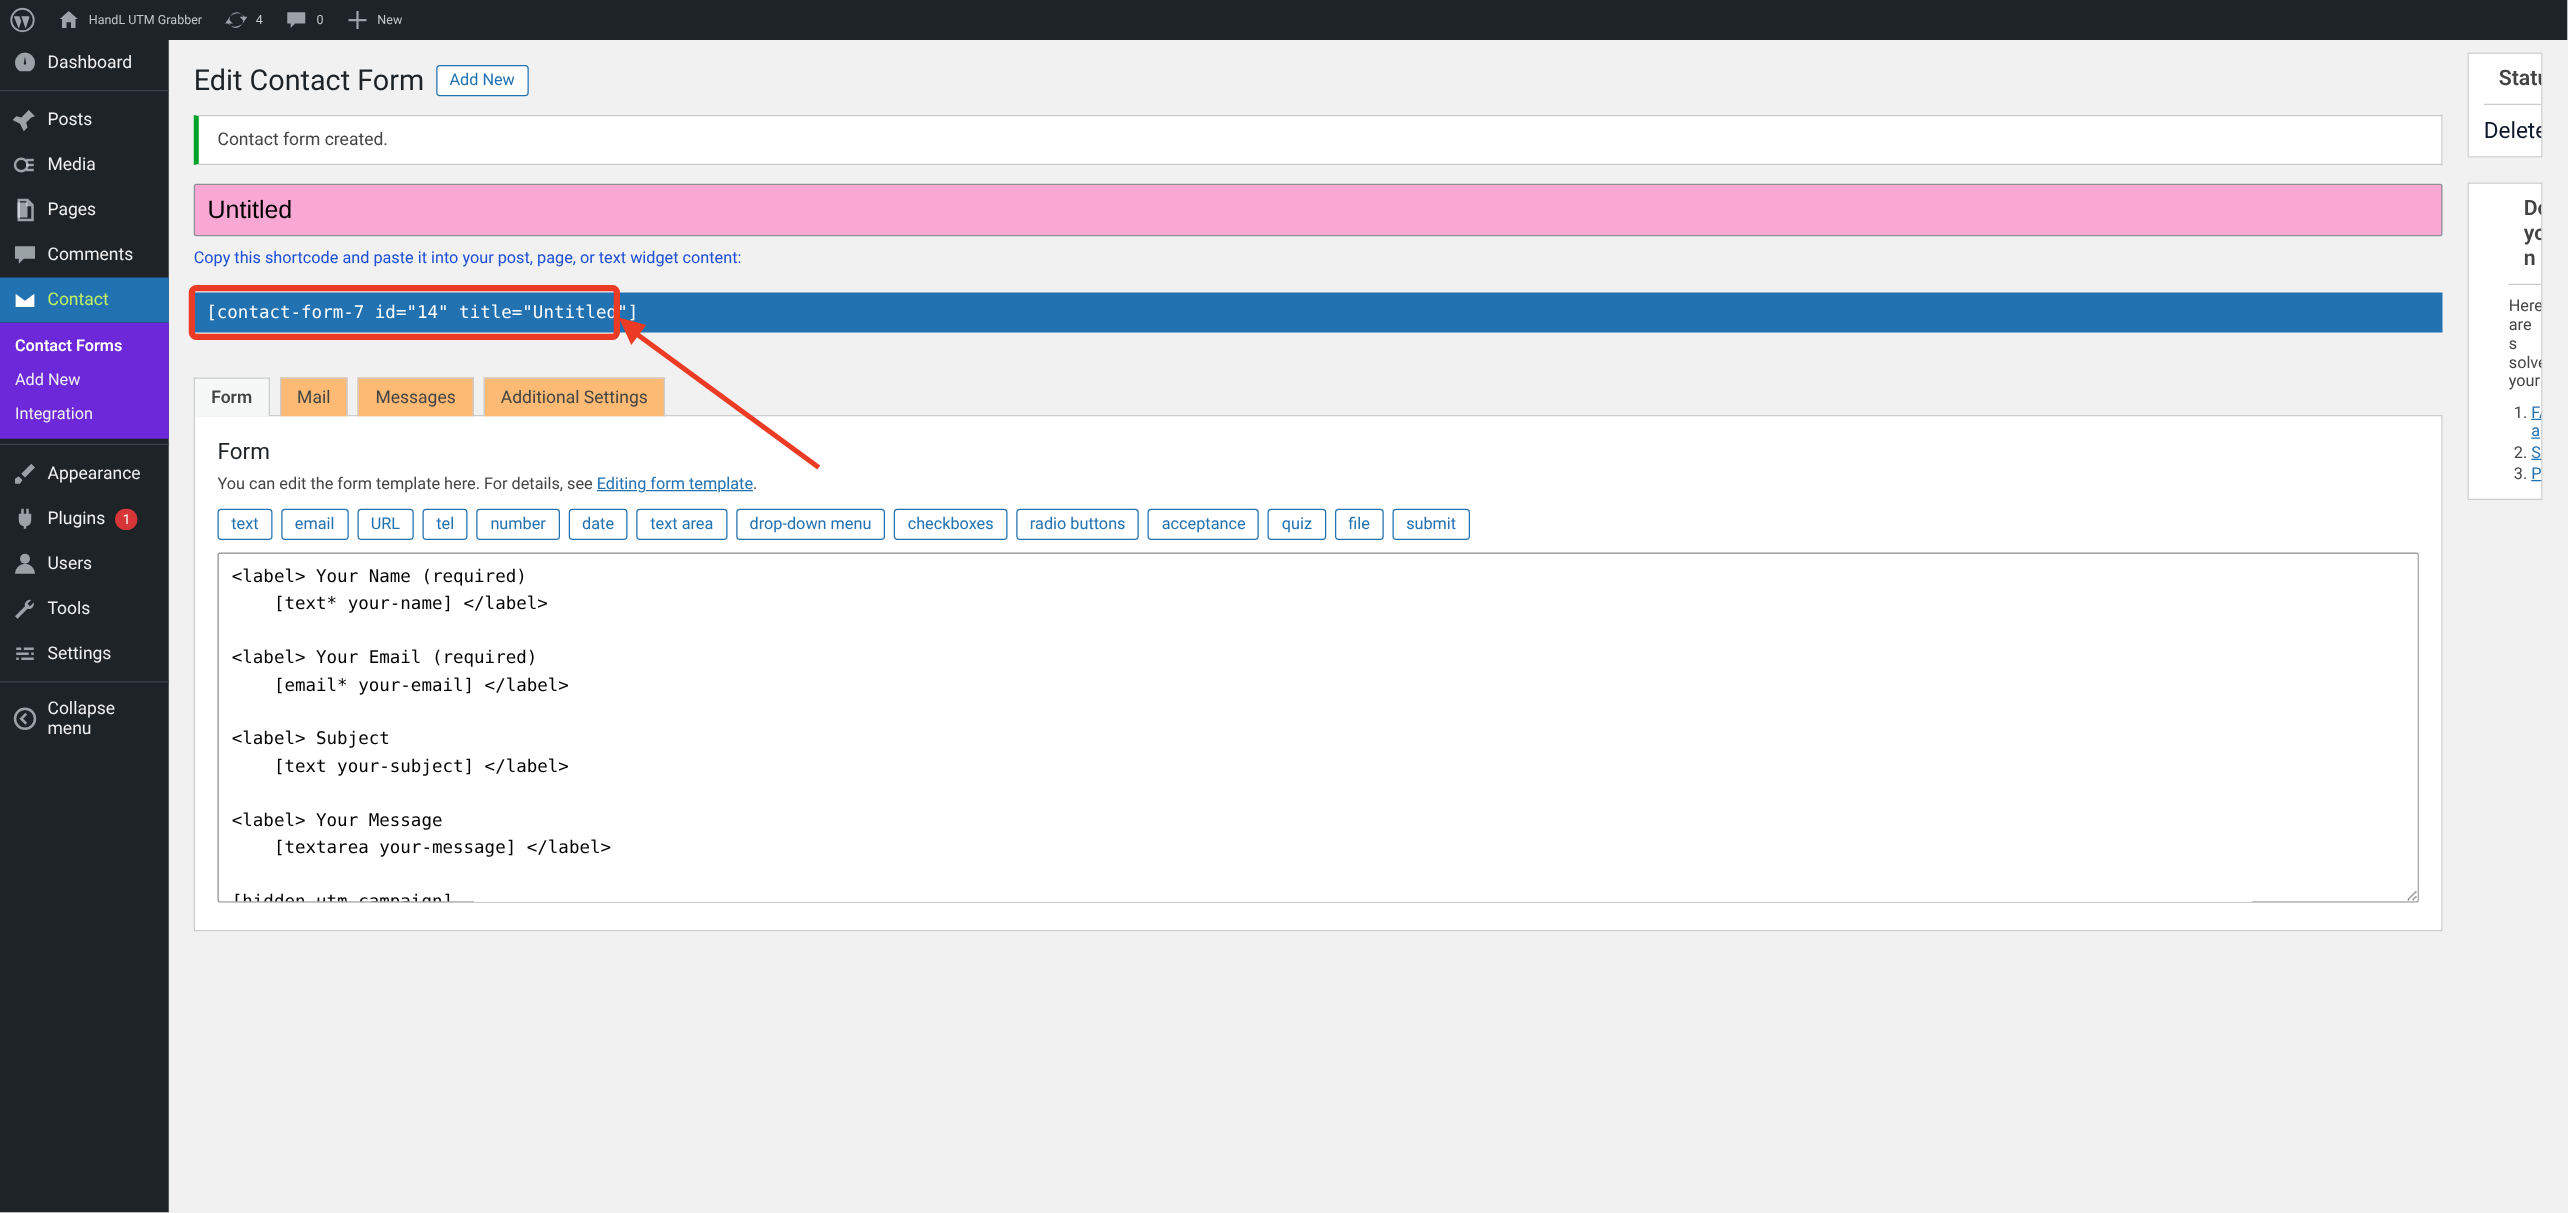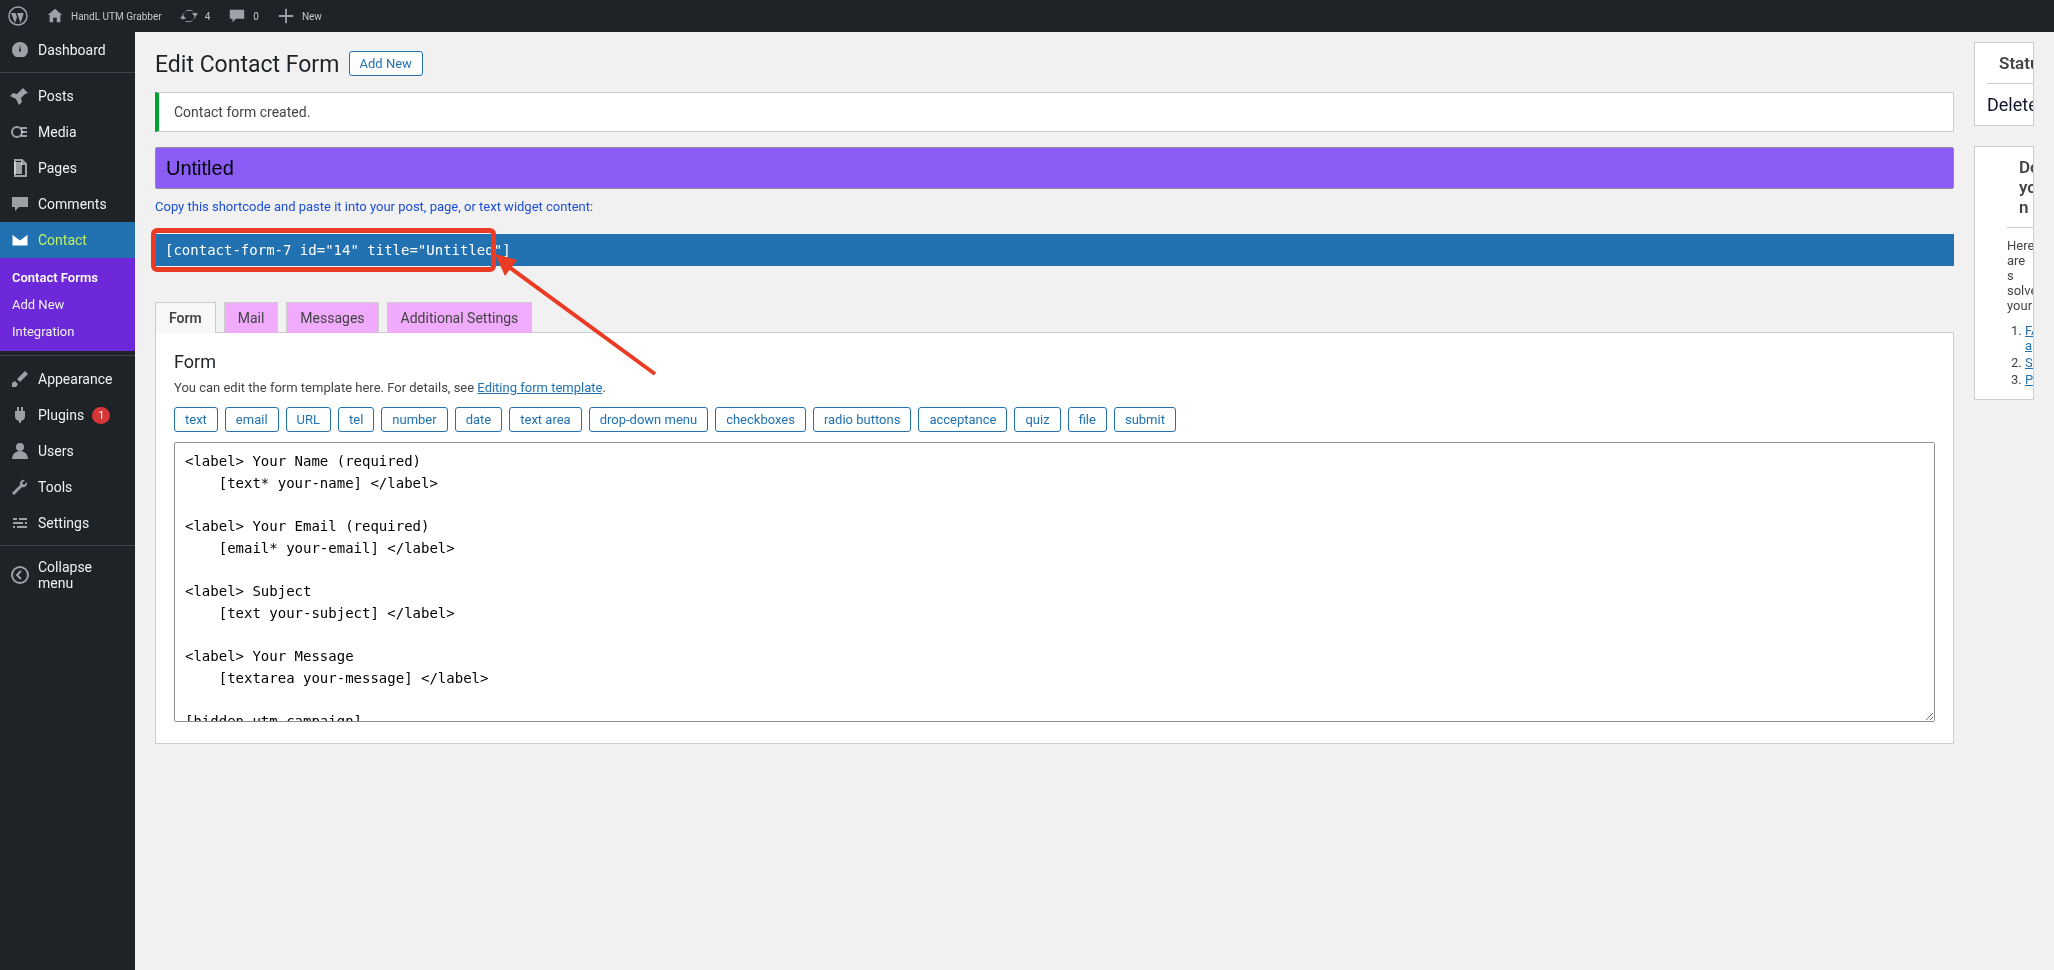--- a/index.html
+++ b/index.html
@@ -30,30 +30,30 @@
 
 .content { flex: 1 1 auto; padding: 10px 20px 20px; display:flex; gap:20px; align-items: flex-start;}
 .main { flex: 1 1 auto; min-width: 0; }
 .side { width: 60px; flex-shrink: 0; }
 
 h1.pagetitle { font-size: 23px; font-weight: 400; padding: 9px 0 4px; display: inline-block; margin-right: 6px; color:#1d2327; }
 .add-new { display: inline-block; border: 1px solid #2271b1; color: #2271b1; background: #fff; padding: 4px 10px; font-size: 13px; border-radius: 3px; cursor: pointer; position: relative; top:-4px; }
 
 .notice { border: 1px solid #ccc; border-left: 4px solid #00a32a; background: #fff; padding: 11px 15px; margin: 10px 0 15px; font-size:14px; }
 
-.title-input { width: 100%; font-size: 20px; padding: 6px 10px; border: 1px solid #8c8f94; background: #8b5cf6; line-height: 1.4; border-radius:2px; }
+.title-input { width: 100%; font-size: 20px; padding: 6px 10px; border: 1px solid #8c8f94; background: #f9a8d4; line-height: 1.4; border-radius:2px; }
 .hint { font-size: 13px; color: #1d4ed8; margin: 10px 0 20px; }
 .shortcode-field { width:100%; background: #2271b1; color:#fff; border:0; font-family: Menlo, Consolas, monospace; font-size:14px; padding: 8px 10px; }
 .shortcode-wrap { position: relative; }
 .red-box { position:absolute; left:-4px; top:-6px; height: 44px; width: 345px; border: 5px solid #ec3b24; border-radius:6px; pointer-events:none; }
 
 .arrow-svg { position:absolute; left:340px; top:20px; pointer-events:none; }
 
 .tabs { display:flex; gap:8px; margin-top: 36px; }
-.tab { border:1px solid #ccc; background:#f0abfc; padding: 7px 13px; font-size:14px; cursor:pointer; border-bottom:none; color:#444; }
+.tab { border:1px solid #ccc; background:#fdba74; padding: 7px 13px; font-size:14px; cursor:pointer; border-bottom:none; color:#444; }
 .tab.active { background:#f6f7f7; border-color:#ccc; font-weight:600; position:relative; z-index:2; }
 .tab-panel { border:1px solid #ccc; background:#fff; margin-top:-1px; padding: 18px; }
 .panel-heading { font-size:18px; font-weight:400; margin-bottom:8px; color:#1d2327; }
 .panel-desc { font-size:13px; margin-bottom:12px; }
 .panel-desc a { color:#2271b1; text-decoration: underline; }
 .tag-row { display:flex; flex-wrap:wrap; gap:7px; margin-bottom:10px; }
 .tag-btn { border:1px solid #2271b1; color:#2271b1; background:#fff; padding:4px 10px; font-size:13px; border-radius:3px; cursor:pointer; }
 .form-textarea { width:100%; min-height:280px; border:1px solid #8c8f94; background:#fff; font-family: Menlo, Consolas, monospace; font-size:14px; padding:8px 10px; line-height:1.55; border-radius:2px; }
 
 .postbox { border:1px solid #ccc; background:#fff; margin-bottom:20px; }

